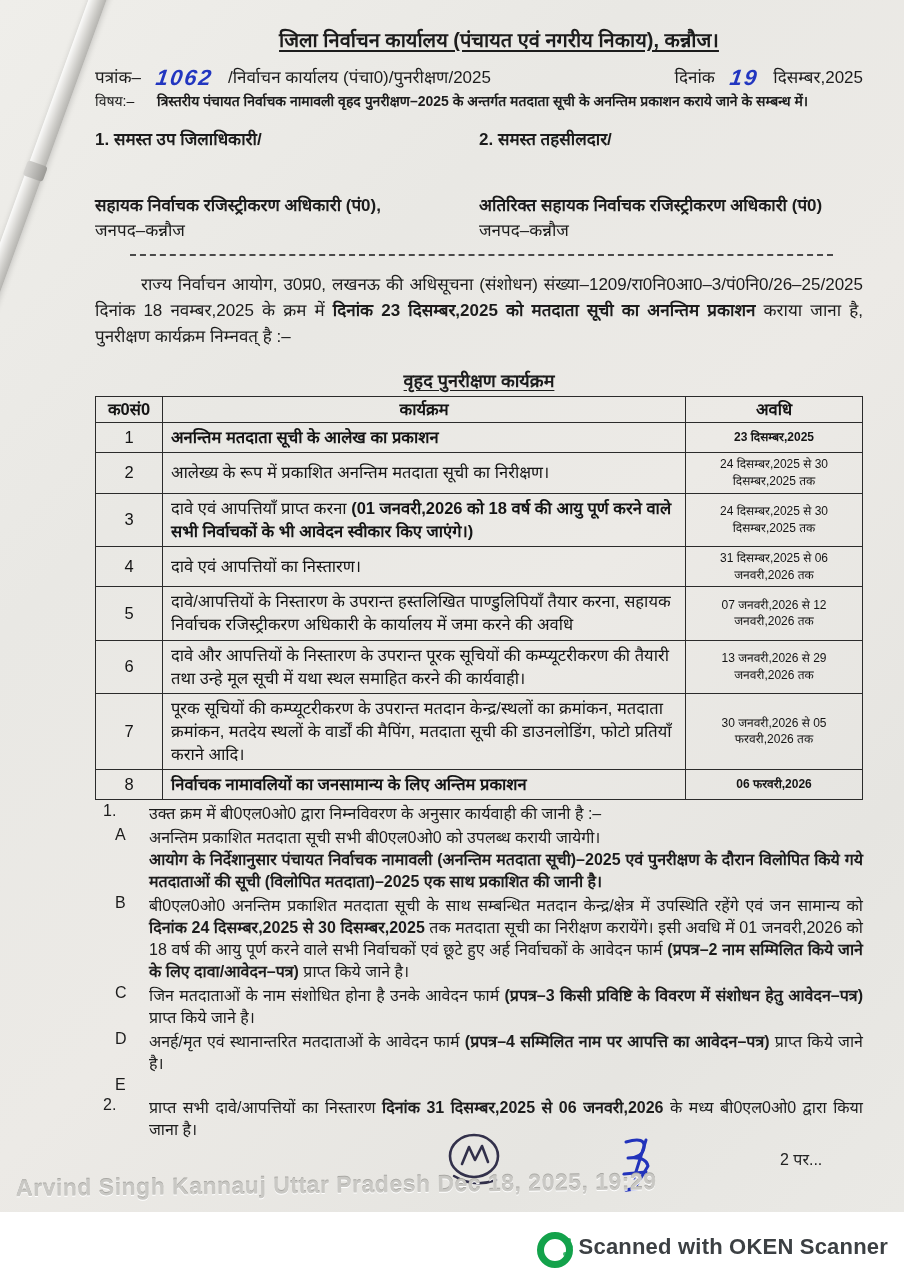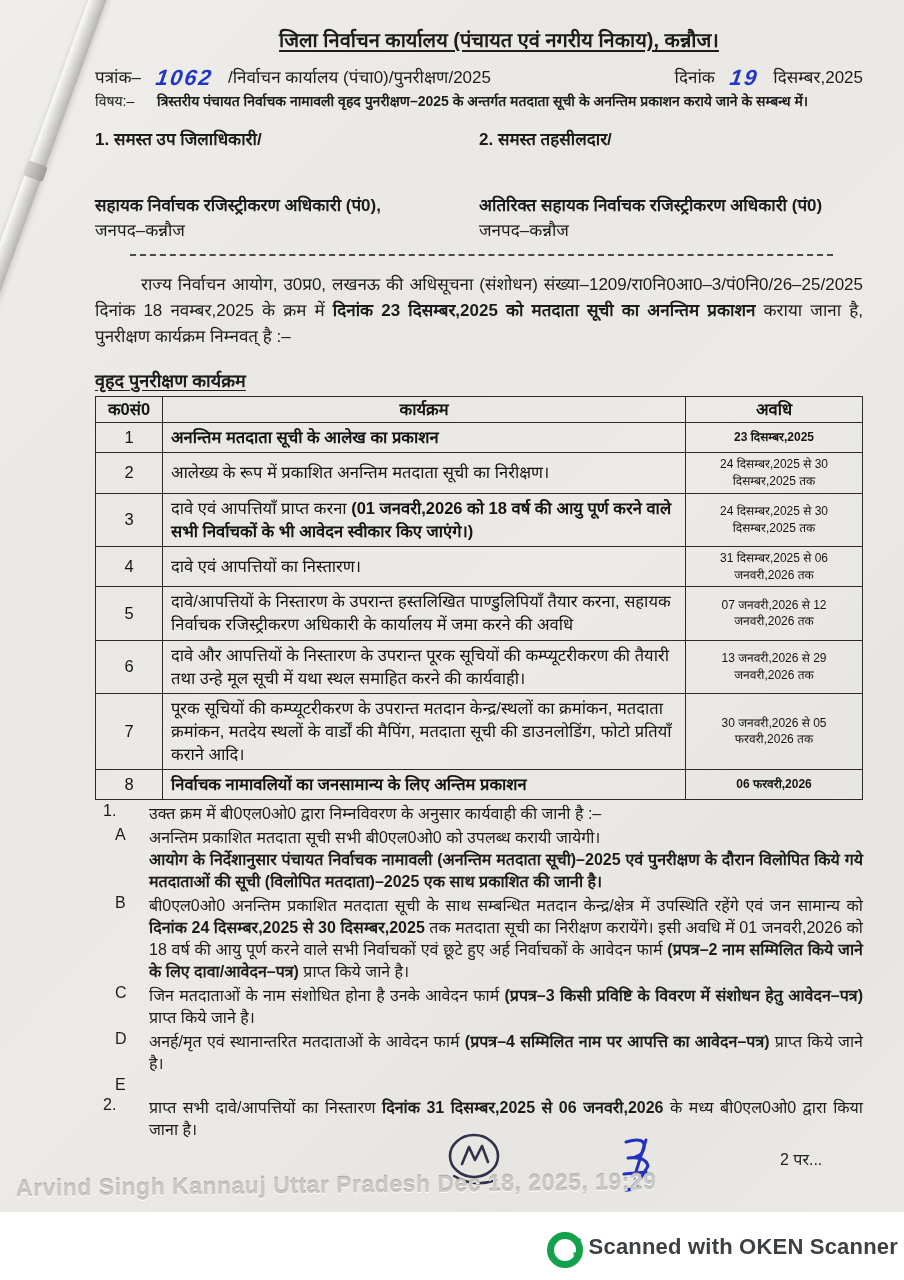--- a/index.html
+++ b/index.html
@@ -33,21 +33,21 @@
   .addr{display:flex;margin-top:16px;font-size:17px;line-height:1.5;}
   .addr .col{width:50%;}
   .addr .l1{font-weight:700;}
   .addr .l2{font-weight:600;margin-top:40px;}
   .divider{border-top:2.5px dashed #4a4a4a;margin:10px 30px 0 35px;}
   .intro{font-size:17px;line-height:1.55;text-align:justify;margin-top:16px;}
   .intro .indent{display:inline-block;width:46px;}
   b,.b{font-weight:700;}
   .tbl-title{
     font-size:18px;font-weight:700;text-decoration:underline;
-    text-underline-offset:3px;margin:14px 0 4px 0;
+    text-underline-offset:3px;text-align:center;margin:14px 0 4px 0;
   }
   table.sched{
     border-collapse:collapse;width:768px;font-size:16.5px;line-height:1.4;
     color:#141414;
     border-radius:22px;
   }
   table.sched th,table.sched td{
     border:1.8px solid #2b2b2b;padding:3px 8px;vertical-align:middle;
   }
   table.sched th{font-weight:700;padding:1px 4px;}
@@ -74,21 +74,21 @@
   .sig2{position:absolute;left:612px;top:1134px;}
   .watermark{
     position:absolute;left:16px;top:1172px;width:600px;
     font-size:23px;font-weight:700;letter-spacing:0.5px;color:#c9c8c4;
     text-shadow:0 1px 0 #fff,0 -1px 0 #a9a8a4;white-space:nowrap;
     transform:rotate(-0.6deg);
   }
   
   .oken{
     position:absolute;left:0;top:1213px;width:904px;height:68px;background:#ffffff;
-    display:flex;align-items:center;justify-content:flex-end;padding-right:6px;
+    display:flex;align-items:center;justify-content:flex-end;padding-right:16px;
     box-sizing:border-box;
   }
   .oken-icon{position:relative;width:30px;height:30px;margin-right:12px;}
   .oken-ring{
     position:absolute;left:0;top:0;width:22px;height:22px;border-radius:50%;
     border:7px solid #13a24b;
   }
   .oken-dash{position:absolute;background:#13a24b;border-radius:2px;}
   .d1{width:8px;height:4px;right:-4px;top:6px;opacity:.85;}
   .d2{width:6px;height:4px;right:-6px;top:13px;opacity:.6;}

